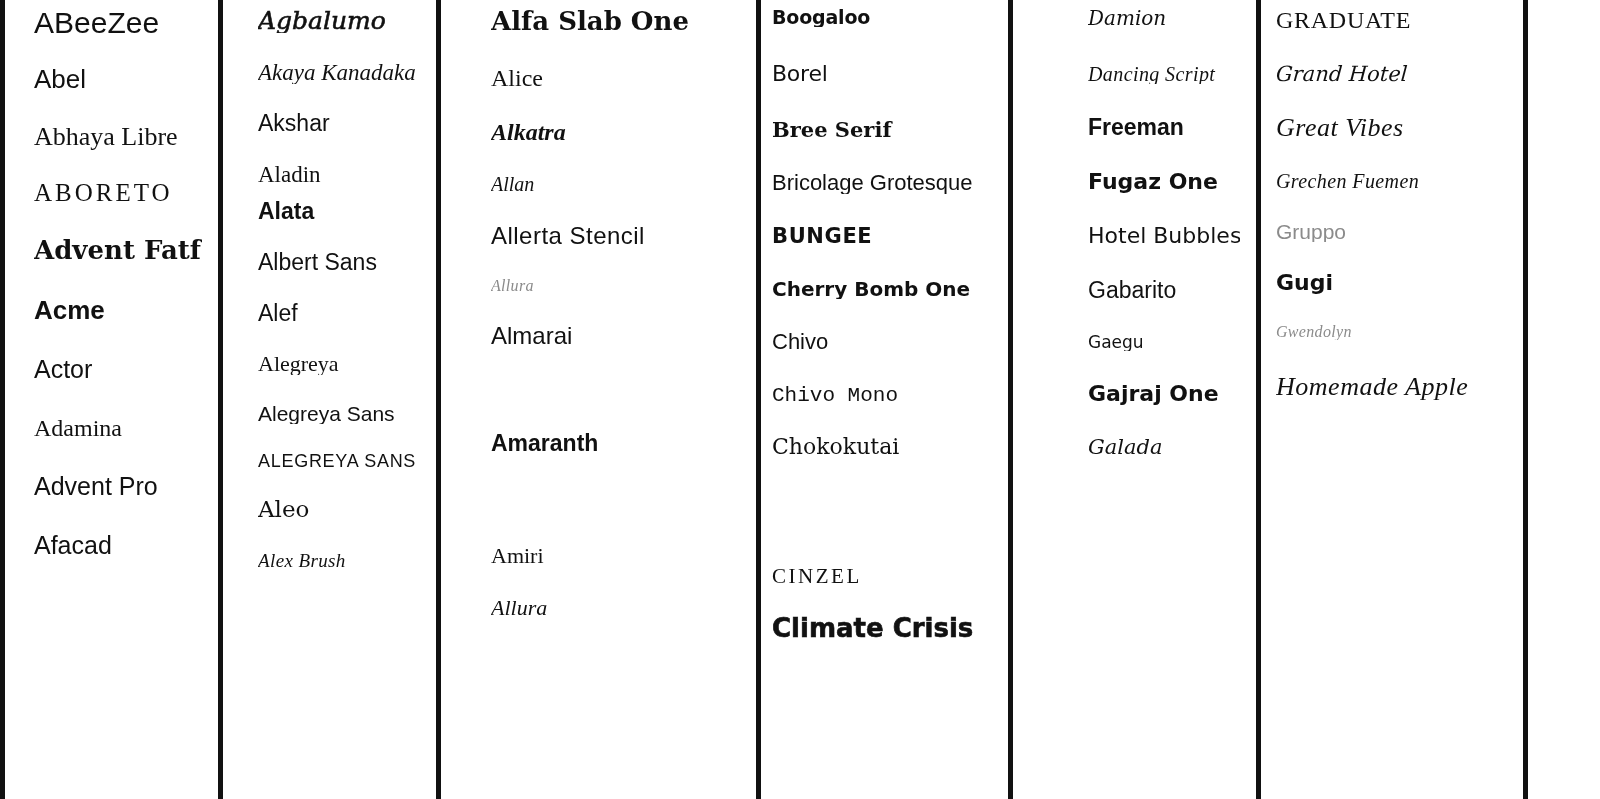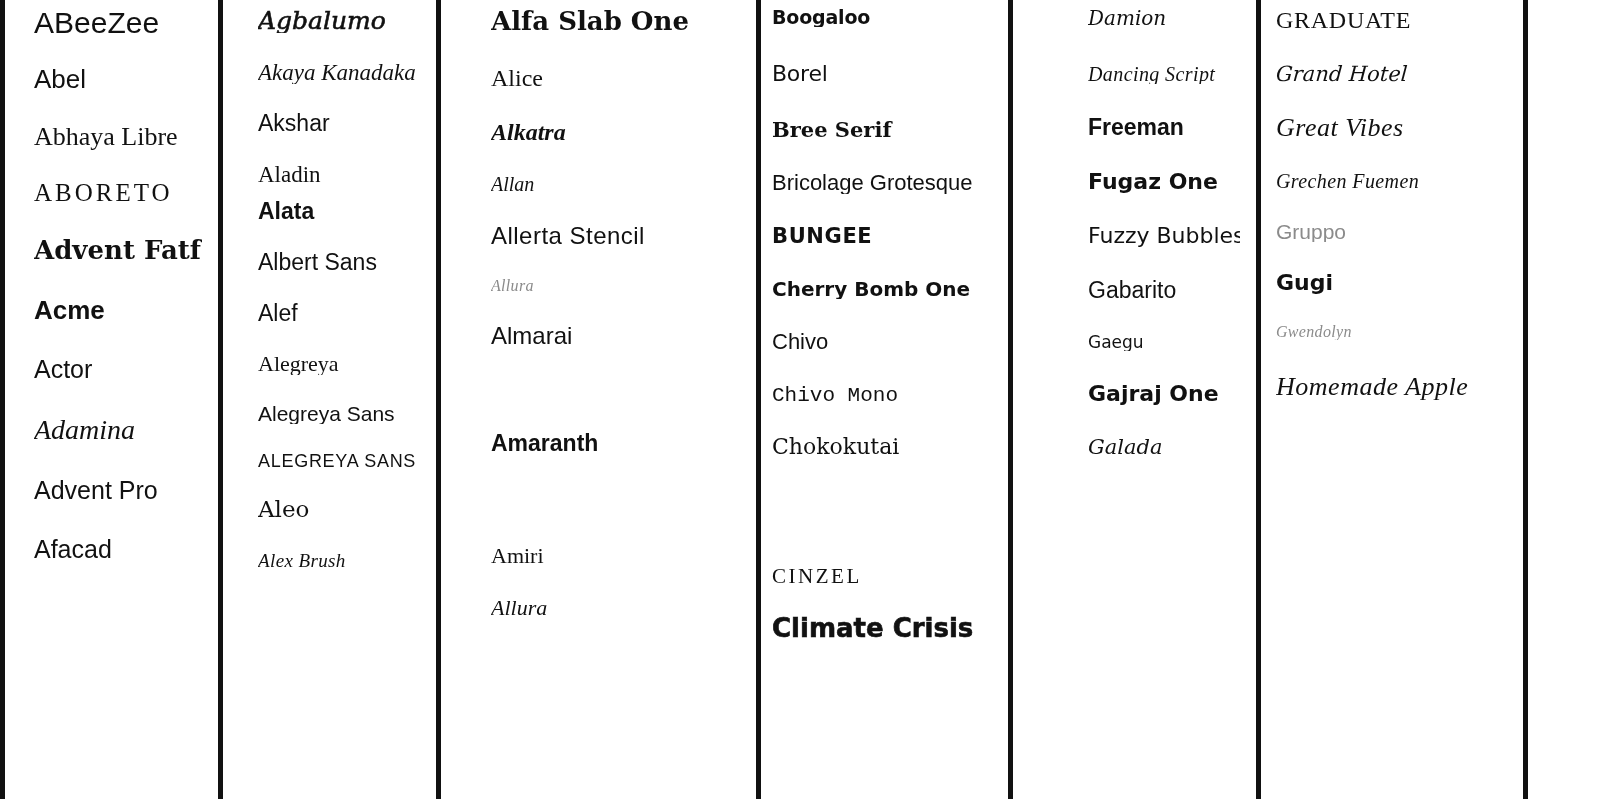--- a/index.html
+++ b/index.html
@@ -82,21 +82,21 @@
     <div class="font-column col-0">
       <div class="column-divider" style="left: 0px;"></div>
       <ul class="sample-list">
         <li class="sample-item s-sans" style="font-size: 30px; margin-bottom: 28px;">ABeeZee</li>
         <li class="sample-item s-sans" style="font-size: 26px; margin-bottom: 32px;">Abel</li>
         <li class="sample-item s-serif" style="font-size: 26px; margin-bottom: 30px;">Abhaya Libre</li>
         <li class="sample-item s-serif wide" style="font-size: 25px; margin-bottom: 32px;">ABORETO</li>
         <li class="sample-item s-dvserif-b" style="font-size: 26px; margin-bottom: 34px;">Advent Fatface</li>
         <li class="sample-item s-sans-b" style="font-size: 26px; margin-bottom: 34px;">Acme</li>
         <li class="sample-item s-sans" style="font-size: 25px; margin-bottom: 34px;">Actor</li>
-        <li class="sample-item s-serif" style="font-size: 28px; margin-bottom: 34px; font-style: italic;">Adamina</li>
+        <li class="sample-item s-serif" style="font-size: 24px; margin-bottom: 34px;">Adamina</li>
         <li class="sample-item s-sans" style="font-size: 25px; margin-bottom: 34px;">Advent Pro</li>
         <li class="sample-item s-sans" style="font-size: 25px; margin-bottom: 0px;">Afacad</li>
       </ul>
     </div>
     <div class="font-column col-1">
       <div class="column-divider" style="left: 0px;"></div>
       <ul class="sample-list">
         <li class="sample-item s-dvserif-i heavy" style="font-size: 25px; margin-bottom: 28px;">Agbalumo</li>
         <li class="sample-item s-serif-i" style="font-size: 23px; margin-bottom: 28px;">Akaya Kanadaka</li>
         <li class="sample-item s-sans" style="font-size: 23px; margin-bottom: 28px;">Akshar</li>
@@ -142,21 +142,21 @@
         <li class="sample-item s-dvsans-b heavy" style="font-size: 26px; margin-bottom: 0px;">Climate Crisis</li>
       </ul>
     </div>
     <div class="font-column col-4">
       <div class="column-divider" style="left: 0px;"></div>
       <ul class="sample-list">
         <li class="sample-item s-dvserif-i" style="font-size: 20px; margin-bottom: 36px;">Damion</li>
         <li class="sample-item script-light" style="font-size: 20px; margin-bottom: 32px;">Dancing Script</li>
         <li class="sample-item s-sans-b" style="font-size: 23px; margin-bottom: 32px;">Freeman</li>
         <li class="sample-item s-dvsans-b" style="font-size: 22px; margin-bottom: 32px;">Fugaz One</li>
-        <li class="sample-item s-dvsans" style="font-size: 22px; margin-bottom: 32px;">Fuzzy Bubbles</li>
+        <li class="sample-item s-dvsans" style="font-size: 22px; margin-bottom: 32px;">Hotel Bubbles</li>
         <li class="sample-item s-sans" style="font-size: 23px; margin-bottom: 32px;">Gabarito</li>
         <li class="sample-item s-dvsans" style="font-size: 17px; margin-bottom: 32px;">Gaegu</li>
         <li class="sample-item s-dvsans-b" style="font-size: 22px; margin-bottom: 32px;">Gajraj One</li>
         <li class="sample-item s-dvserif-i" style="font-size: 21px; margin-bottom: 0px;">Galada</li>
       </ul>
     </div>
     <div class="font-column col-5">
       <div class="column-divider" style="left: 0px;"></div>
       <ul class="sample-list">
         <li class="sample-item s-serif caps-tight" style="font-size: 24px; margin-bottom: 32px;">GRADUATE</li>

